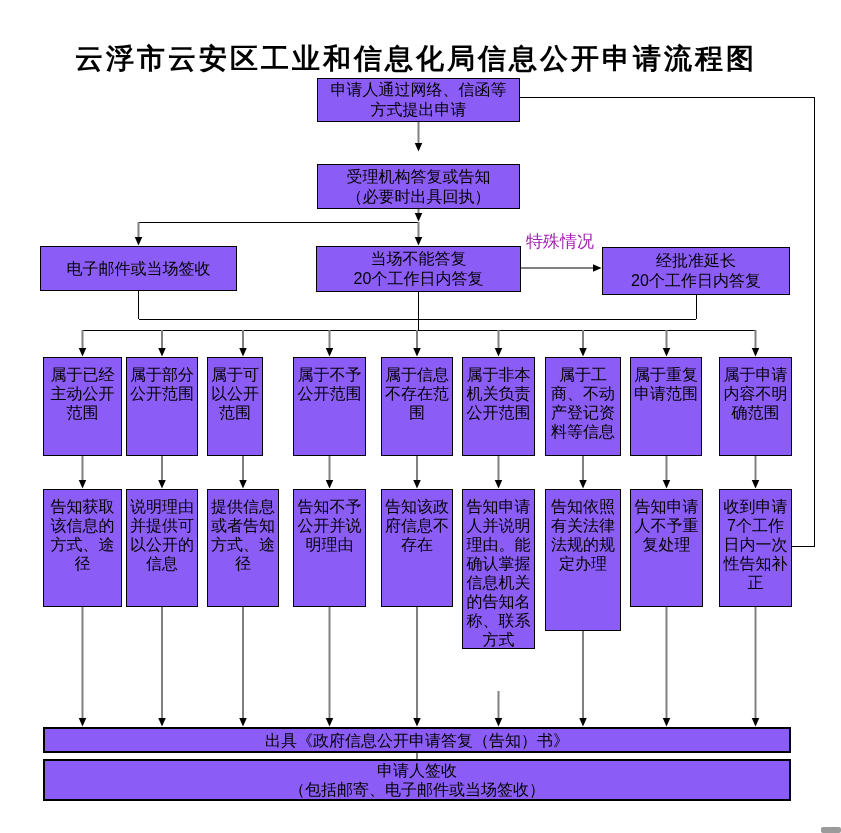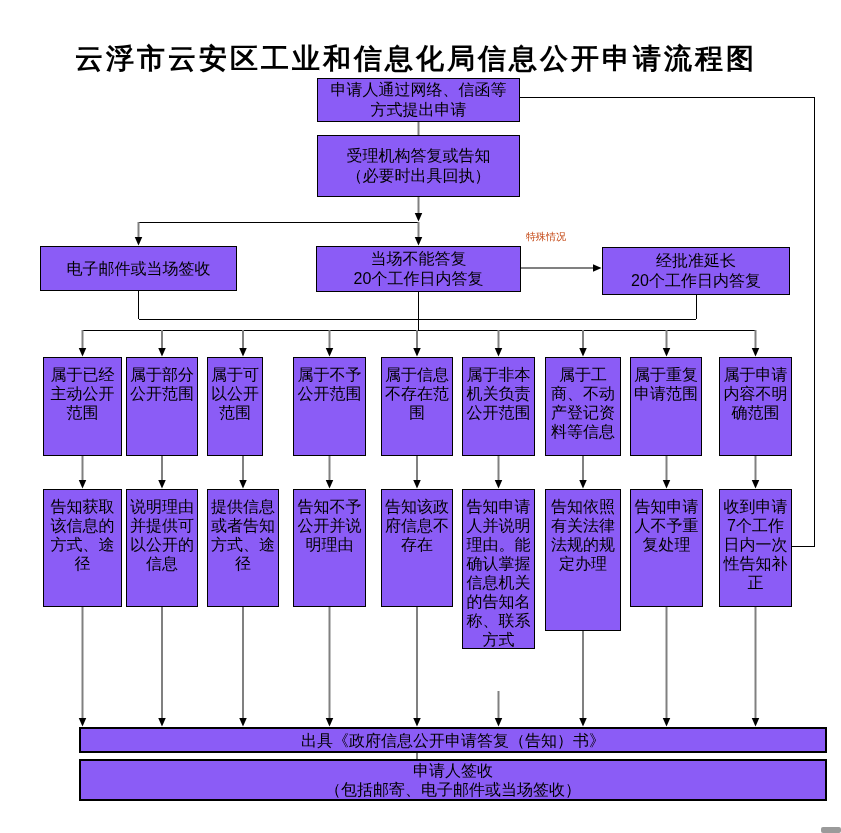--- a/index.html
+++ b/index.html
@@ -18,23 +18,23 @@
     box-sizing:border-box;font-size:16px;color:#000;
   }
   .mid{
     display:flex;align-items:center;justify-content:center;
     text-align:center;white-space:pre-line;line-height:20px;
   }
   .top{
     text-align:center;padding:7px 0;line-height:19px;white-space:normal;
     word-break:break-all;
   }
-  .wide{border-width:2px;line-height:19px;margin-left:36px;}
+  .wide{border-width:2px;line-height:19px;}
   .label-special{
-    position:absolute;font-size:10px;color:#c2410c;text-align:left;
+    position:absolute;font-size:17px;color:#a21caf;text-align:right;
   }
   .scroll-thumb{
     position:absolute;left:821px;top:827px;width:20px;height:6px;
     background:#9a9a9a;border-radius:2px;
   }
 </style>
 </head>
 <body>
 
 <div class="title">云浮市云安区工业和信息化局信息公开申请流程图</div>
@@ -92,21 +92,21 @@
     <path d="M583,607 L583,718" marker-end="url(#ah)"></path>
     <path d="M666.5,607 L666.5,718" marker-end="url(#ah)"></path>
     <path d="M755.5,607 L755.5,718" marker-end="url(#ah)"></path>
 
     <path d="M417,753 L417,775" marker-end="url(#ah)"></path>
   </g>
 </svg>
 
 <div class="box mid" style="left:317px;top:78px;width:203px;height:44px">申请人通过网络、信函等
 方式提出申请</div>
-<div class="box mid" style="left:317px;top:135px;width:203px;height:62px">受理机构答复或告知
+<div class="box mid" style="left:317px;top:164px;width:203px;height:45px">受理机构答复或告知
 （必要时出具回执）</div>
 
 <div class="box mid" style="left:40px;top:246px;width:197px;height:45px">电子邮件或当场签收</div>
 <div class="box mid" style="left:316px;top:246px;width:205px;height:46px">当场不能答复
 20个工作日内答复</div>
 <div class="box mid" style="left:602px;top:247px;width:188px;height:48px">经批准延长
 20个工作日内答复</div>
 <div class="label-special" style="left:526px;top:230px;width:68px">特殊情况</div>
 
 <div class="box top" style="left:43px;top:357px;width:79px;height:99px">属于已经主动公开范围</div>

